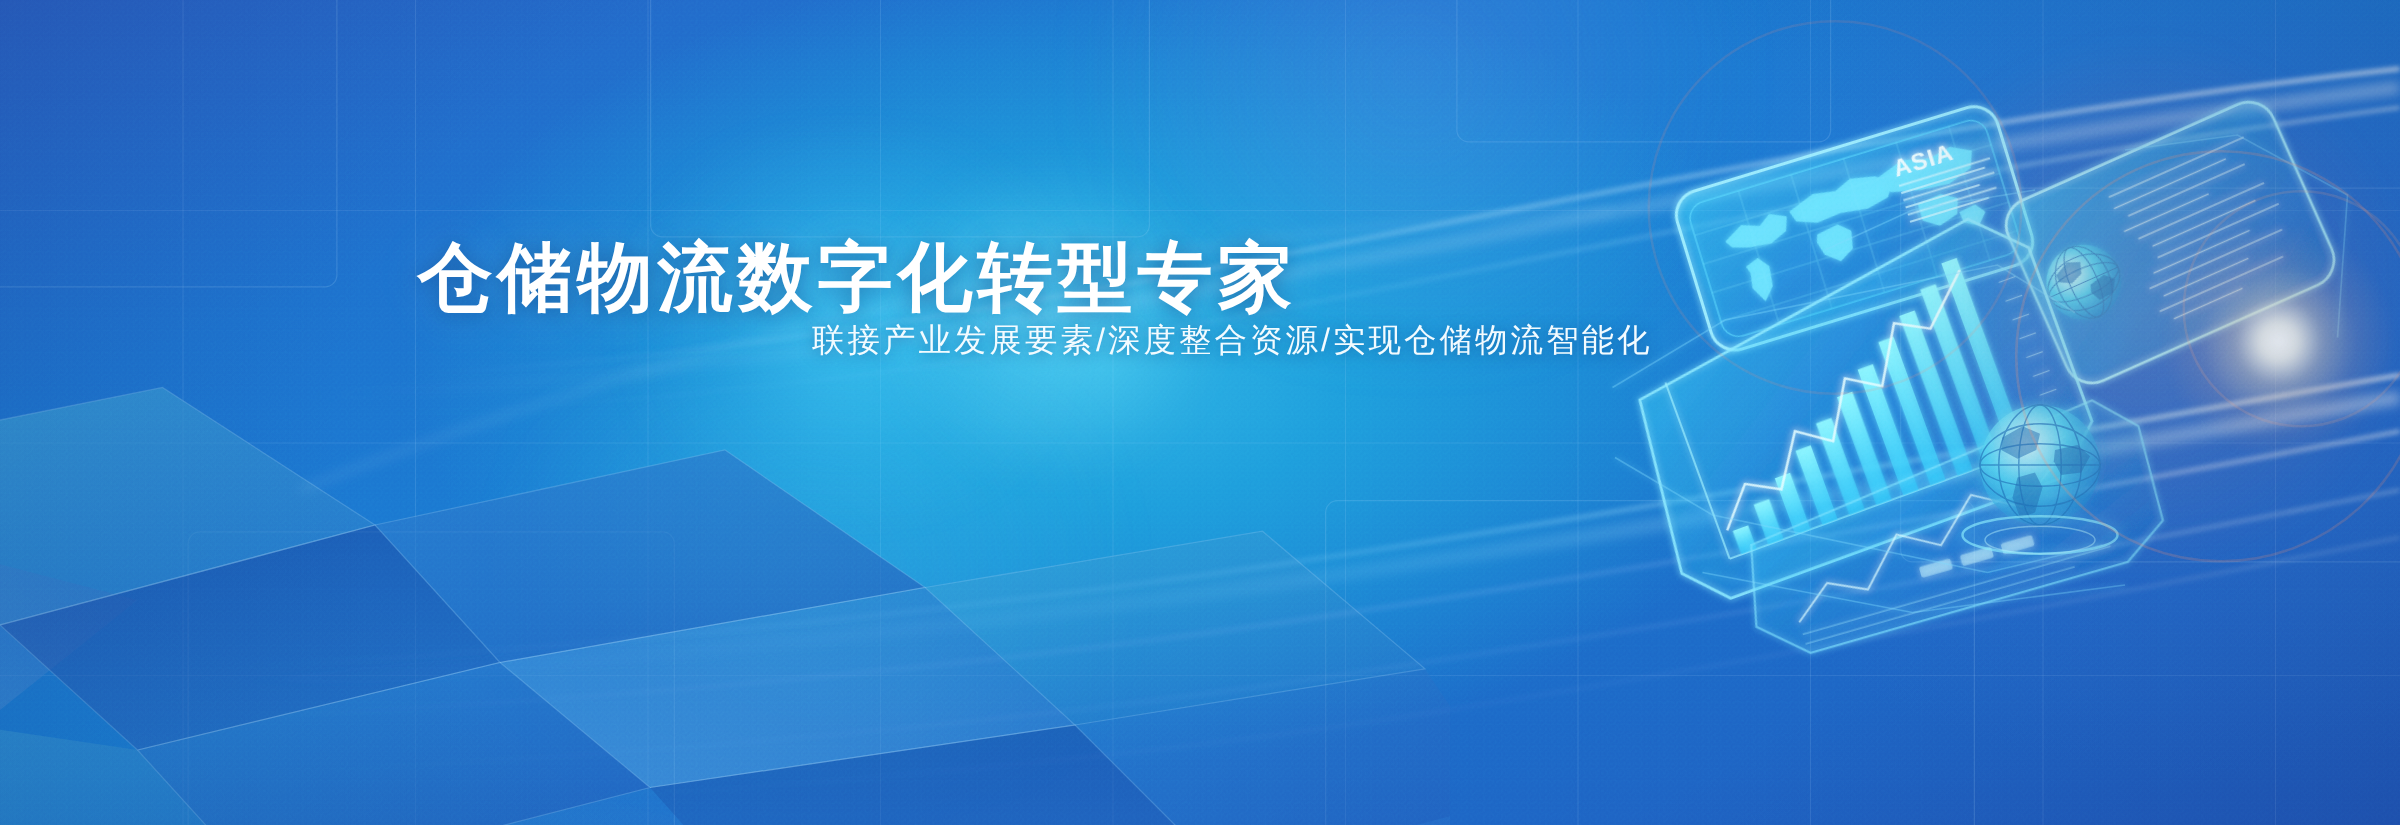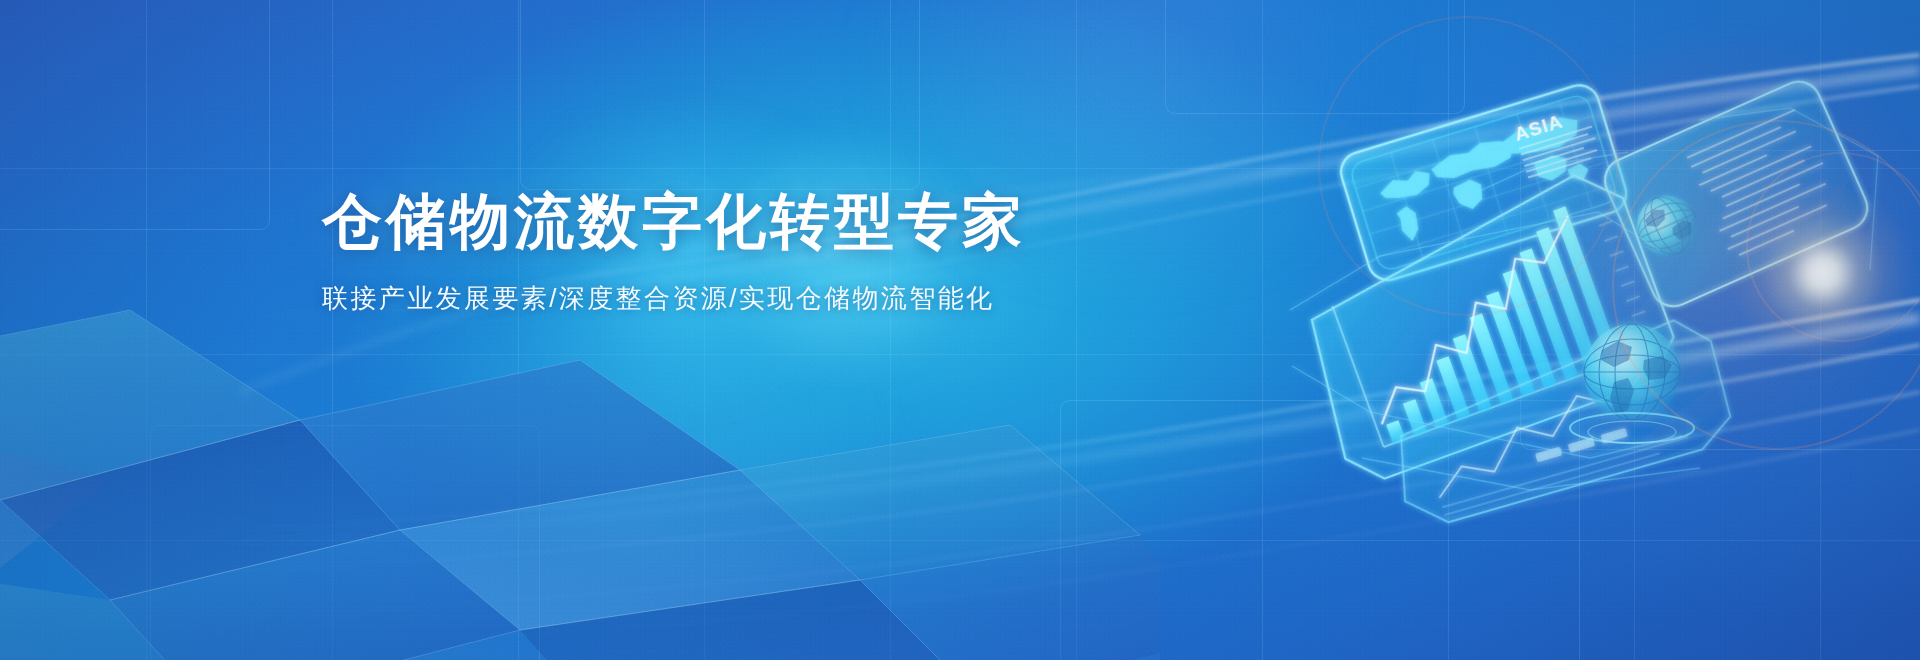--- a/index.html
+++ b/index.html
@@ -104,29 +104,30 @@
     z-index:40;
   }
   .headline{
     font-size:60px;
     font-weight:700;
     color:#ffffff;
     letter-spacing:4px;
     line-height:1.12;
     white-space:nowrap;
     text-shadow:0 2px 16px rgba(10,60,130,.55), 0 0 38px rgba(150,225,255,.32);
+    margin-left:12px;
   }
   .subline{
-    margin-top:26px;
     font-size:26px;
     font-weight:400;
     color:#f2fbff;
     letter-spacing:2.4px;
     white-space:nowrap;
     text-shadow:0 1px 10px rgba(10,60,130,.5);
+    text-align:right;
   }
 
   
   .vignette{
     position:absolute; inset:0; pointer-events:none;
     background:radial-gradient(ellipse 1250px 760px at 48% 50%, rgba(0,0,0,0) 52%, rgba(16,54,120,.28) 100%);
   }
 </style>
 </head>
 <body>

